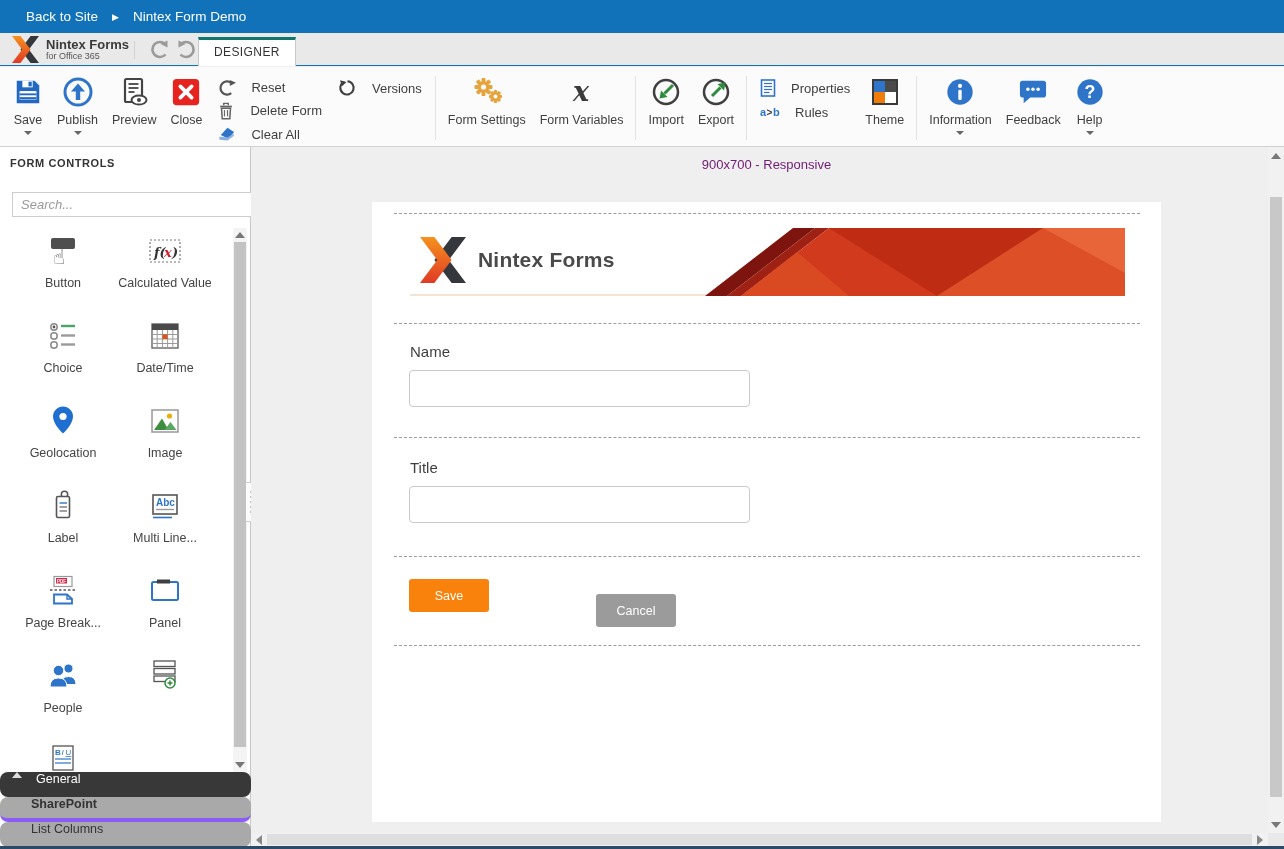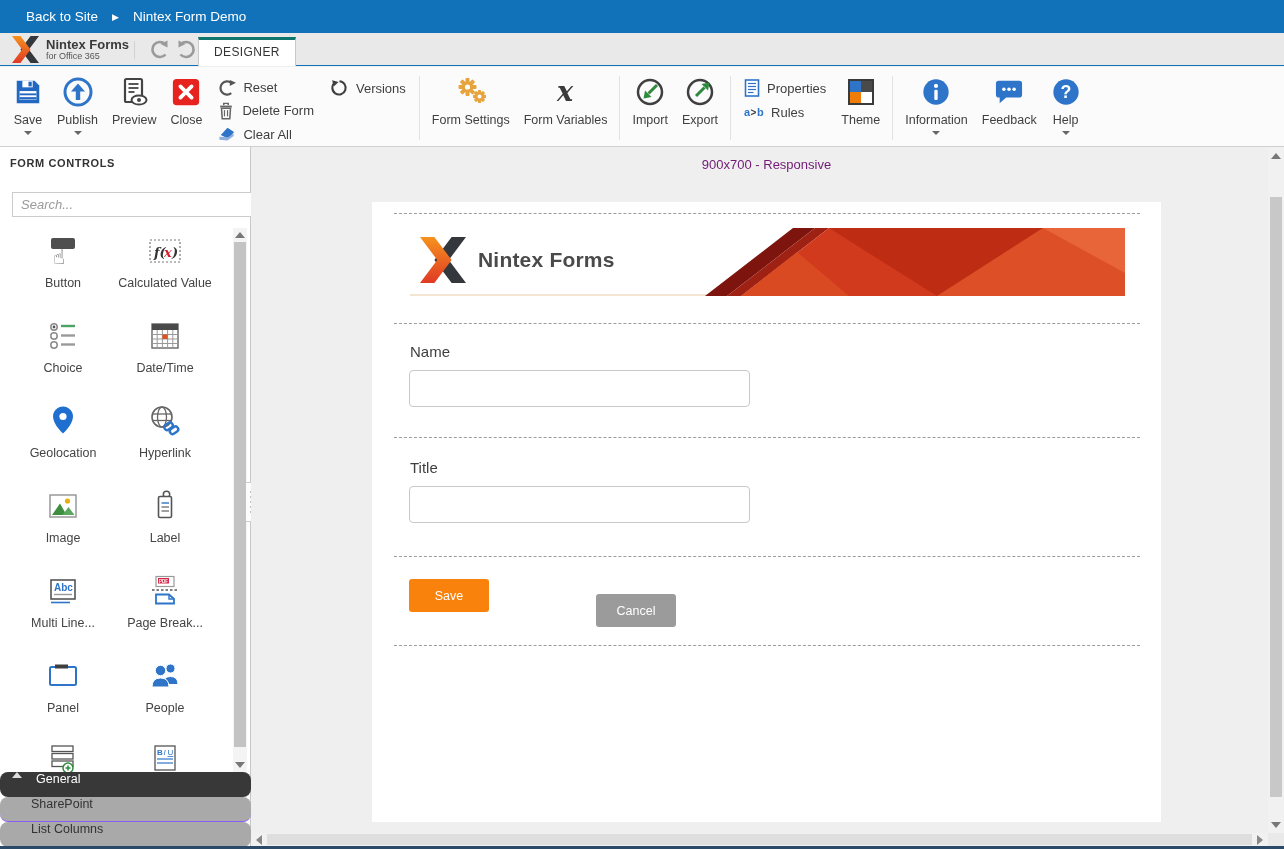--- a/index.html
+++ b/index.html
@@ -20,21 +20,21 @@
   .undo-btn { position:absolute; top:6px; width:24px; height:22px; cursor:pointer; }
   #designer-tab { position:absolute; left:198px; bottom:-1px; height:29px; background:#fff; border:1px solid #c9c9c9; border-top:3px solid #0f766e; border-bottom:none; padding:5px 15px 0 15px; font-size:12px; color:#333; letter-spacing:0.4px; cursor:pointer; }
 
   
   #ribbon { position:absolute; left:0; top:67px; width:100%; height:80px; background:#fbfbfb; border-bottom:1px solid #d0d0d0; display:flex; align-items:stretch; padding:3px 0 0 6px; }
   .rbtn { display:flex; flex-direction:column; align-items:center; justify-content:flex-start; padding:4px 5px 0 5px; margin:0 2px; cursor:pointer; border-radius:2px; }
   .rbtn .ricon { height:36px; display:flex; align-items:center; justify-content:center; }
   .rbtn .rlabel { font-size:12.5px; color:#3f3f3f; margin-top:3px; white-space:nowrap; }
   .caret { width:0; height:0; border-left:4px solid transparent; border-right:4px solid transparent; border-top:4px solid #666; margin-top:4px; }
   .rstack { display:flex; flex-direction:column; justify-content:flex-start; padding-top:6px; margin:0 4px; }
-  .rrow { display:flex; align-items:center; gap:7px; height:24px; cursor:pointer; padding:0 4px; border-radius:2px; white-space:nowrap; }
+  .rrow { display:flex; align-items:center; gap:15px; height:24px; cursor:pointer; padding:0 4px; border-radius:2px; white-space:nowrap; }
   .rrow .rlabel-s { font-size:13px; color:#3f3f3f; }
   .rsep { width:1px; background:#e2e2e2; margin:6px 5px; }
 
   
   #main { position:absolute; left:0; top:147px; width:1284px; height:699px; }
   #sidebar { position:absolute; left:0; top:0; width:251px; height:100%; background:#fff; border-right:1px solid #c8c8c8; }
   #fc-title { position:absolute; left:10px; top:10px; font-size:11px; font-weight:bold; color:#333; letter-spacing:0.6px; }
   #fc-search { position:absolute; left:12px; top:45px; width:260px; height:25px; border:1px solid #ccc; background:#fff; }
   #fc-search input { width:100%; height:100%; border:none; outline:none; padding:0 26px 0 8px; font-size:13px; font-style:italic; color:#555; font-family:"Liberation Sans",sans-serif; background:transparent; }
   #fc-search input::placeholder { color:#9a9a9a; font-style:italic; }
@@ -51,21 +51,21 @@
   .tri-down { width:0; height:0; border-left:5px solid transparent; border-right:5px solid transparent; border-top:6px solid #777; }
   .tri-left { width:0; height:0; border-top:5px solid transparent; border-bottom:5px solid transparent; border-right:6px solid #888; }
   .tri-right { width:0; height:0; border-top:5px solid transparent; border-bottom:5px solid transparent; border-left:6px solid #888; }
   #fc-scroll .tri-up { position:absolute; left:2px; top:4px; }
   #fc-scroll .tri-down { position:absolute; left:2px; bottom:4px; }
 
   
   .acc-bar { position:absolute; left:0; width:251px; height:25px; display:flex; font-size:12.5px; cursor:pointer;border-radius:8px; }
   #acc-general { top:625px; background:#383838; color:#fff; }
   #acc-general .acc-arrow { width:0; height:0; border-left:5px solid transparent; border-right:5px solid transparent; border-bottom:6px solid #ddd; margin:0 14px 0 12px; }
-  #acc-sharepoint { top:650px; background:#a9a9a9; color:#333; border-bottom:1px solid #8b5cf6; padding-left:31px; }
+  #acc-sharepoint { top:650px; background:#a9a9a9; color:#333; border-bottom:4px solid #8b5cf6; padding-left:31px;font-weight:bold; }
   #acc-listcolumns { top:675px; background:#a9a9a9; color:#333; padding-left:31px; }
 
   
   #splitter { position:absolute; left:246px; top:335px; width:11px; height:40px; background:#fdfdfd; border:1px solid #ccc; border-left:none; border-radius:0 5px 5px 0; cursor:pointer; display:flex; flex-direction:column; align-items:center; justify-content:center; gap:3px; }
   #splitter i { width:2px; height:2px; background:#aaa; border-radius:50%; }
 
   
   #canvas { position:absolute; left:251px; top:0; right:0; height:100%; background:#efefef; }
   #size-label { position:absolute; left:121px; top:10px; width:789px; text-align:center; font-size:13px; color:#701a75; }
   #page { position:absolute; left:121px; top:55px; width:789px; height:620px; background:#fff; }
@@ -433,35 +433,20 @@
         <div class="fc-item">
           <div class="fc-icon">
             <svg width="34" height="34" viewBox="0 0 34 34">
               <path d="M17 2.5 C11.5 2.5 7 7 7 12.5 c0 8 10 17 10 17 s10 -9 10 -17 C27 7 22.5 2.5 17 2.5 z" fill="#1f6fd0"></path>
               <circle cx="17" cy="12.5" r="3.6" fill="#fff"></circle>
             </svg>
           </div>
           <div class="fc-label">Geolocation</div>
         </div>
 
-        <div class="fc-item">
-          <div class="fc-icon">
-            <svg width="34" height="34" viewBox="0 0 34 34">
-              <circle cx="14" cy="13" r="10" fill="#fff" stroke="#666" stroke-width="1.6"></circle>
-              <ellipse cx="14" cy="13" rx="4.5" ry="10" fill="none" stroke="#666" stroke-width="1.3"></ellipse>
-              <line x1="4.5" y1="10" x2="23.5" y2="10" stroke="#666" stroke-width="1.3"></line>
-              <line x1="4.5" y1="16.5" x2="23.5" y2="16.5" stroke="#666" stroke-width="1.3"></line>
-              <g fill="none" stroke="#2e75c9" stroke-width="2.4">
-                <rect x="16" y="19.5" width="9" height="5.5" rx="2.7" transform="rotate(-35 20.5 22.2)"></rect>
-                <rect x="21.5" y="23.5" width="9" height="5.5" rx="2.7" transform="rotate(-35 26 26.2)"></rect>
-              </g>
-            </svg>
-          </div>
-          <div class="fc-label">Hyperlink</div>
-        </div>
 
         <div class="fc-item">
           <div class="fc-icon">
             <svg width="34" height="34" viewBox="0 0 34 34">
               <rect x="4" y="6" width="26" height="22" fill="#fff" stroke="#999" stroke-width="1.5"></rect>
               <circle cx="21.5" cy="12" r="2.6" fill="#e8b00e"></circle>
               <polygon points="6,26 14,14.5 20.5,26" fill="#3e8e41"></polygon>
               <polygon points="16.5,26 22.5,18 28.5,26" fill="#5aa860"></polygon>
             </svg>
           </div>

